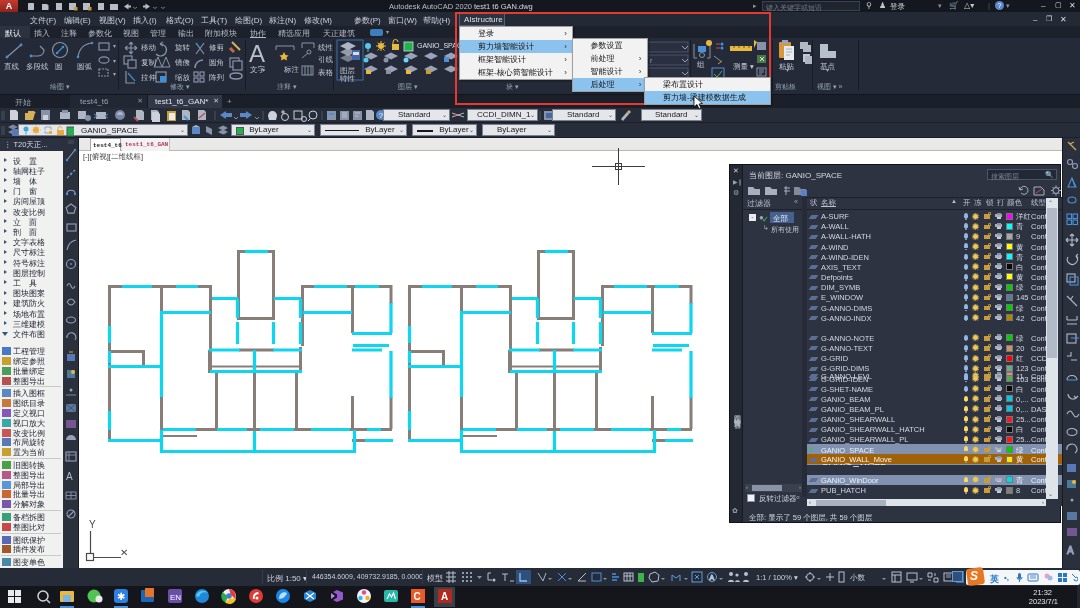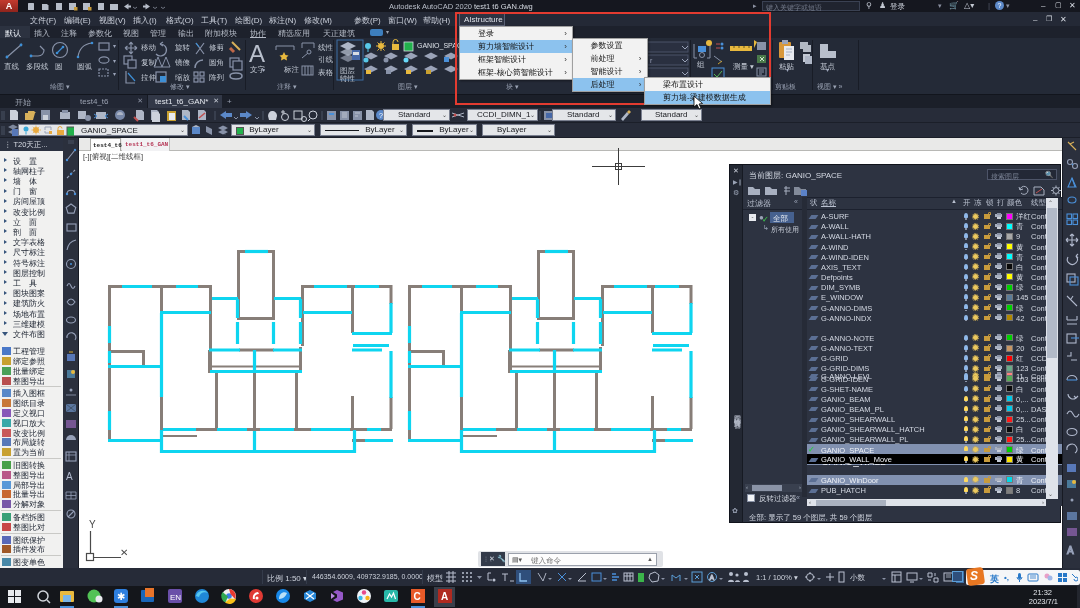--- a/index.html
+++ b/index.html
@@ -687,32 +687,20 @@
       <path d="M592 166.5 H645 M618.5 148 V185"></path>
       <rect x="615.5" y="163.5" width="6" height="6"></rect>
     </g>
     <g stroke="#4a4a4a" stroke-width="1.2" fill="none">
       <path d="M90.5 531 V554 M93 557.5 H121"></path>
       <rect x="86.5" y="553.5" width="7" height="7"></rect>
     </g>
     <text x="89" y="528" font-size="10" fill="#4a4a4a" font-family="Liberation Sans">Y</text>
     <text x="120" y="556" font-size="10" fill="#4a4a4a" font-family="Liberation Sans">✕</text>
   </svg>
-  <div class="abs" style="left:399px;top:413px;width:185px;height:16px;background:rgba(222,224,228,0.93);border-radius:2px;">
-    <div style="position:absolute;left:3px;top:1px;width:24px;height:14px;background:#333b4a;">
-      <span style="position:absolute;left:2px;top:3px;color:#9aa3b5;font-size:6px;letter-spacing:-1px;">⋮⋮</span>
-      <span style="position:absolute;left:8px;top:3px;color:#ccd2dc;font-size:7px;">✕</span>
-      <span style="position:absolute;left:16px;top:3px;color:#ccd2dc;font-size:7px;">🔧</span>
-    </div>
-    <div style="position:absolute;left:30px;top:1.5px;width:149px;height:13px;background:#fdfdfd;border:1px solid #9aa0ab;">
-      <span style="position:absolute;left:3px;top:2px;font-size:7px;color:#555;">▤▾</span>
-      <span style="position:absolute;left:22px;top:2.5px;font-size:7.5px;color:#777;">键入命令</span>
-      <span style="position:absolute;right:3px;top:2px;font-size:6px;color:#555;">▲</span>
-    </div>
-  </div>
 </div>
 <div class="abs" id="laypanel">
   <div class="abs" style="left:0;top:0;width:13px;height:357px;background:#23283342;background:#232833;border-right:1px solid #161a23;">
     <span class="abs" style="left:3px;top:2px;color:#c8cdd8;font-size:7px;">✕</span>
     <span class="abs" style="left:3px;top:13px;color:#9aa3b5;font-size:6px;">▶❙</span>
     <span class="abs" style="left:3px;top:24px;color:#9aa3b5;font-size:7px;">⚙</span>
     <div class="abs" style="left:2px;top:245px;color:#b4bac8;font-size:7px;writing-mode:vertical-rl;letter-spacing:1px;">图层特性管理器</div>
     <span class="abs" style="left:2px;top:342px;color:#9aa3b5;font-size:7px;">✿</span>
   </div>
   <div class="lprow" style="left:19px;top:5px;">当前图层: GANIO_SPACE</div>
@@ -1162,21 +1150,21 @@
         <div style="position:absolute;left:165px;top:1.5px;width:7px;height:7px;border:1px dotted #c8a850;border-radius:50%;"></div>
         <div style="position:absolute;left:177px;top:3.4px;width:6px;height:4.5px;background:#c89b3c;"></div>
         <div style="position:absolute;left:181px;top:1.4px;width:3.4px;height:3px;border:1px solid #c89b3c;border-bottom:none;border-radius:2px 2px 0 0;"></div>
         <div style="position:absolute;left:188px;top:3px;width:7px;height:3px;background:#a8b0c0;"></div>
         <div style="position:absolute;left:189.5px;top:1.5px;width:4px;height:2px;background:#8a93a6;"></div>
         <div style="position:absolute;left:189.5px;top:6px;width:4px;height:1.5px;background:#c8ced8;"></div>
         <div style="position:absolute;left:199px;top:1.6px;width:7px;height:7px;background:#ffe800;border:0.5px solid #777;"></div>
         <span style="position:absolute;left:209px;top:1.2px;font-size:7.5px;color:#f0f3f8;">黄</span>
         <span style="position:absolute;left:224px;top:1.2px;font-size:7.5px;color:#f0f3f8;">Conti</span>
       </div>
-      <div style="position:absolute;left:0;top:256px;width:271px;height:10.15px;background:#000000;">
+      <div style="position:absolute;left:0;top:256px;width:271px;height:10.15px;background:#a16207;">
         <div style="position:absolute;left:3px;top:3.5px;width:7px;height:4px;background:#5b6f94;transform:skewX(-35deg);"></div>
         <span style="position:absolute;left:14px;top:1.2px;font-size:7.5px;color:#f0f3f8;">GANIO_WALL_Move</span>
         <div style="position:absolute;left:157px;top:2px;width:3.5px;height:5px;border-radius:50% 50% 20% 20%;background:#ffd95e;"></div>
         <div style="position:absolute;left:157.8px;top:7.2px;width:2px;height:1.5px;background:#8a93a6;"></div>
         <div style="position:absolute;left:166px;top:2.5px;width:5px;height:5px;border-radius:50%;background:#ecc95e;"></div>
         <div style="position:absolute;left:165px;top:1.5px;width:7px;height:7px;border:1px dotted #c8a850;border-radius:50%;"></div>
         <div style="position:absolute;left:177px;top:3.4px;width:6px;height:4.5px;background:#c89b3c;"></div>
         <div style="position:absolute;left:181px;top:1.4px;width:3.4px;height:3px;border:1px solid #c89b3c;border-bottom:none;border-radius:2px 2px 0 0;"></div>
         <div style="position:absolute;left:188px;top:3px;width:7px;height:3px;background:#a8b0c0;"></div>
         <div style="position:absolute;left:189.5px;top:1.5px;width:4px;height:2px;background:#8a93a6;"></div>

